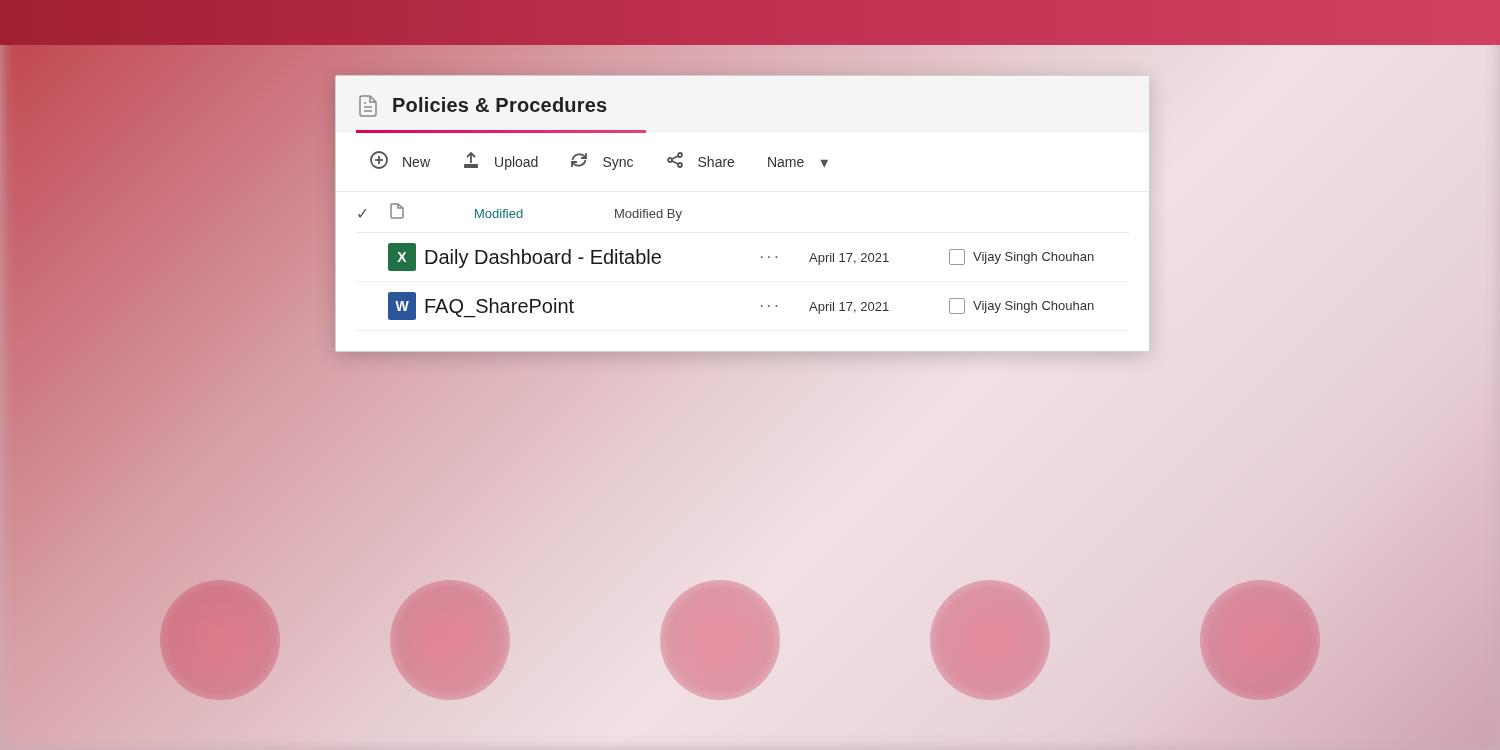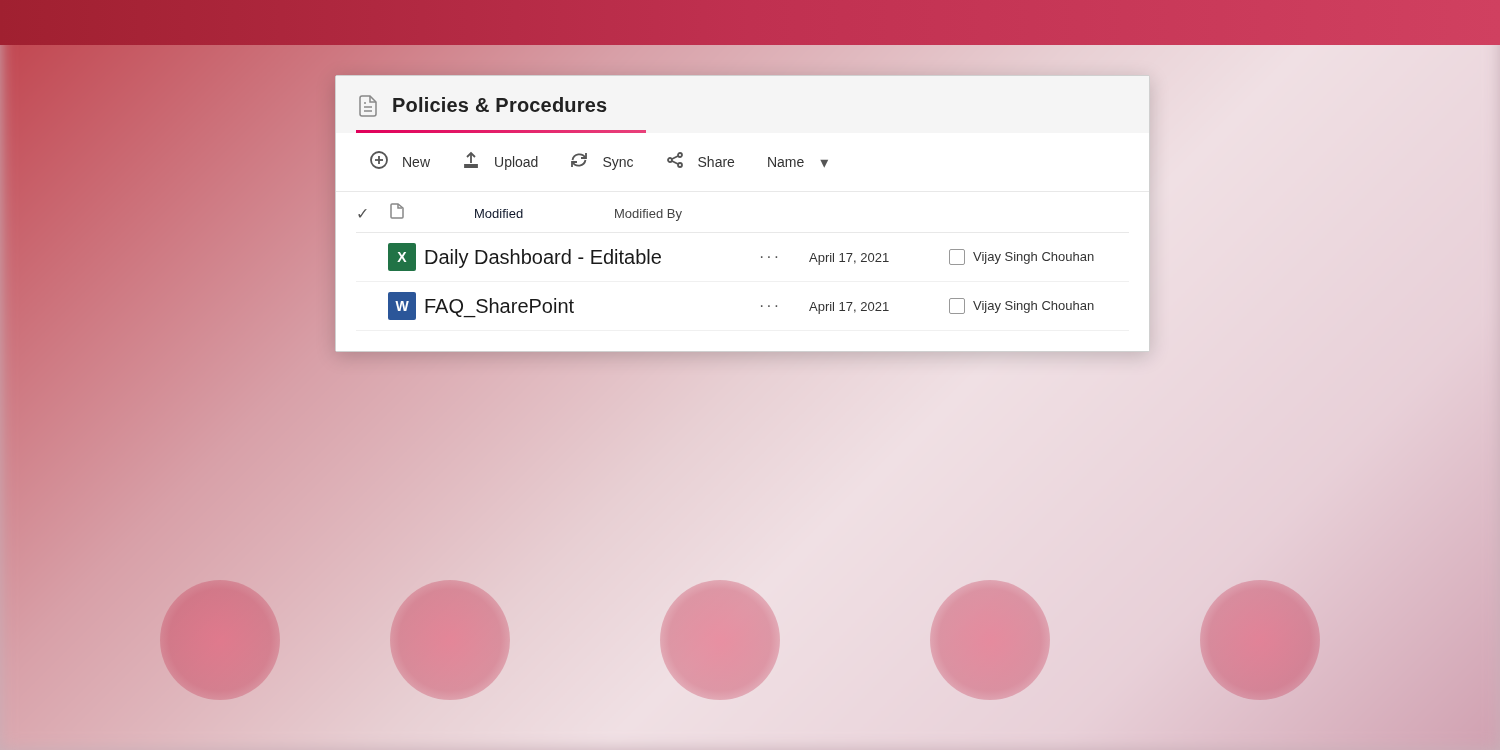--- a/index.html
+++ b/index.html
@@ -149,21 +149,21 @@
 
     .col-dots {
       width: 50px;
       flex-shrink: 0;
     }
 
     .col-modified {
       width: 140px;
       flex-shrink: 0;
       font-size: 13px;
-      color: #0f172a;
+      color: #0f766e;
       font-weight: 500;
     }
 
     .col-modified-by {
       width: 180px;
       flex-shrink: 0;
       font-size: 13px;
       color: #444;
       font-weight: 500;
     }

